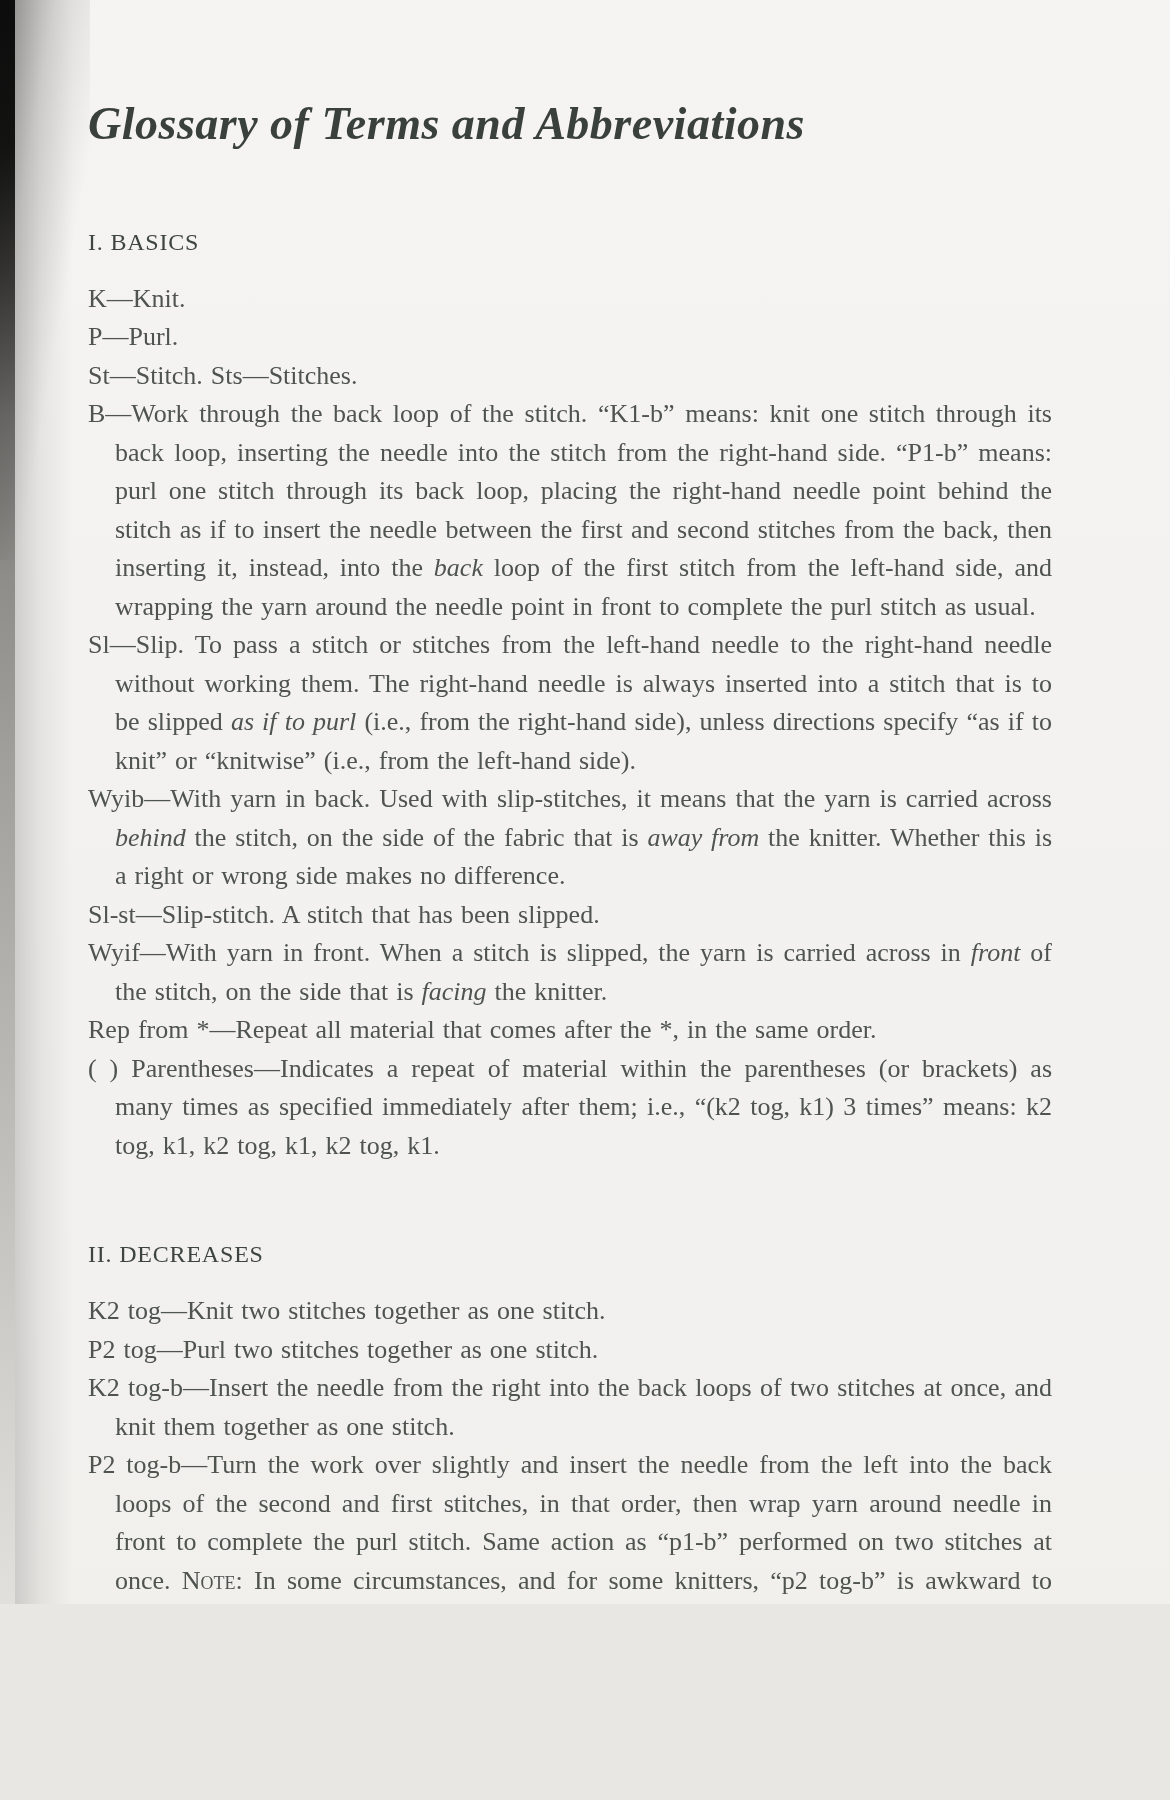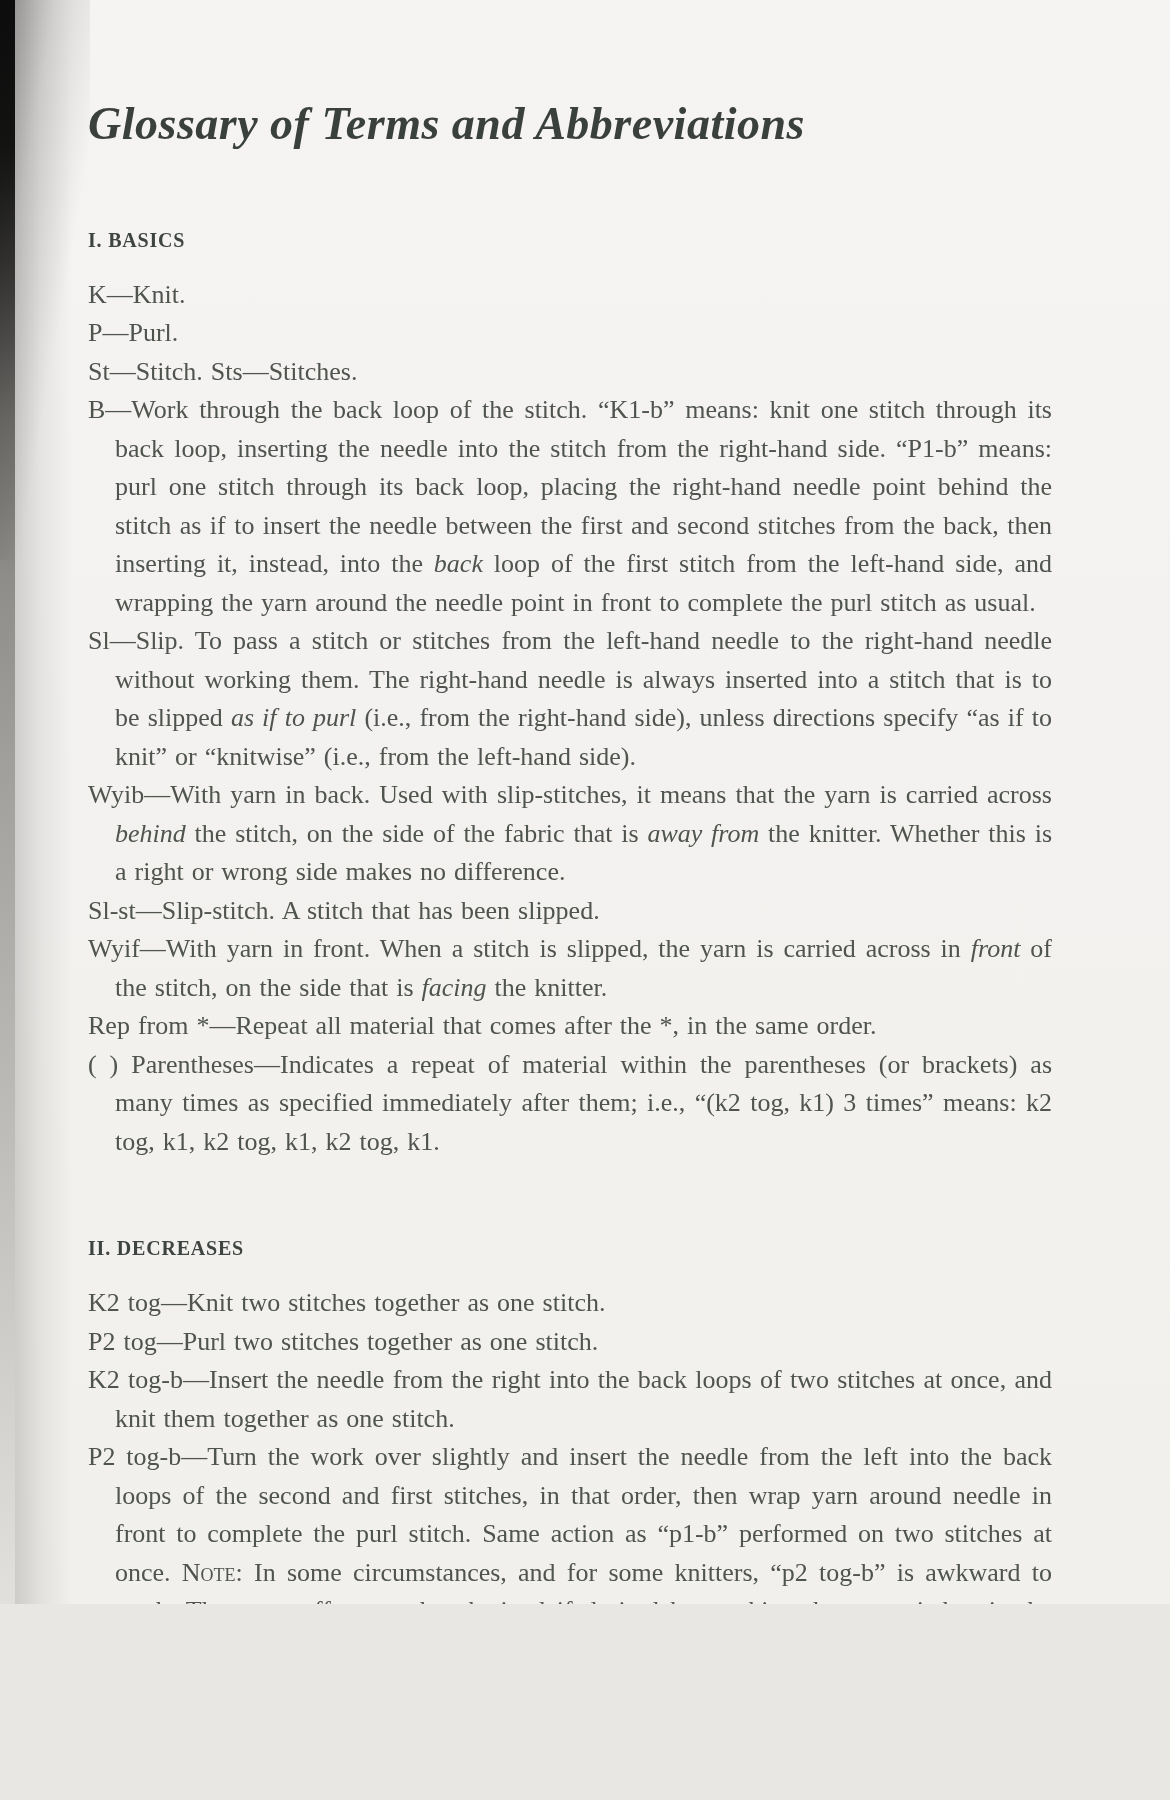--- a/index.html
+++ b/index.html
@@ -48,22 +48,22 @@
     margin: 0;
     font-style: italic;
     font-weight: bold;
     font-size: 46px;
     line-height: 1.15;
     letter-spacing: 0.5px;
     color: #3a403c;
   }
   h2.section-heading {
     margin: 76px 0 24px 0;
-    font-weight: bold;
-    font-size: 20px;
+    font-weight: normal;
+    font-size: 24px;
     letter-spacing: 0.8px;
     color: #3e4441;
   }
   h2.section-heading:first-of-type { margin-top: 78px; }
   p.entry {
     margin: 0;
     padding-left: 27px;
     text-indent: -27px;
     font-size: 26px;
     line-height: 38.5px;

